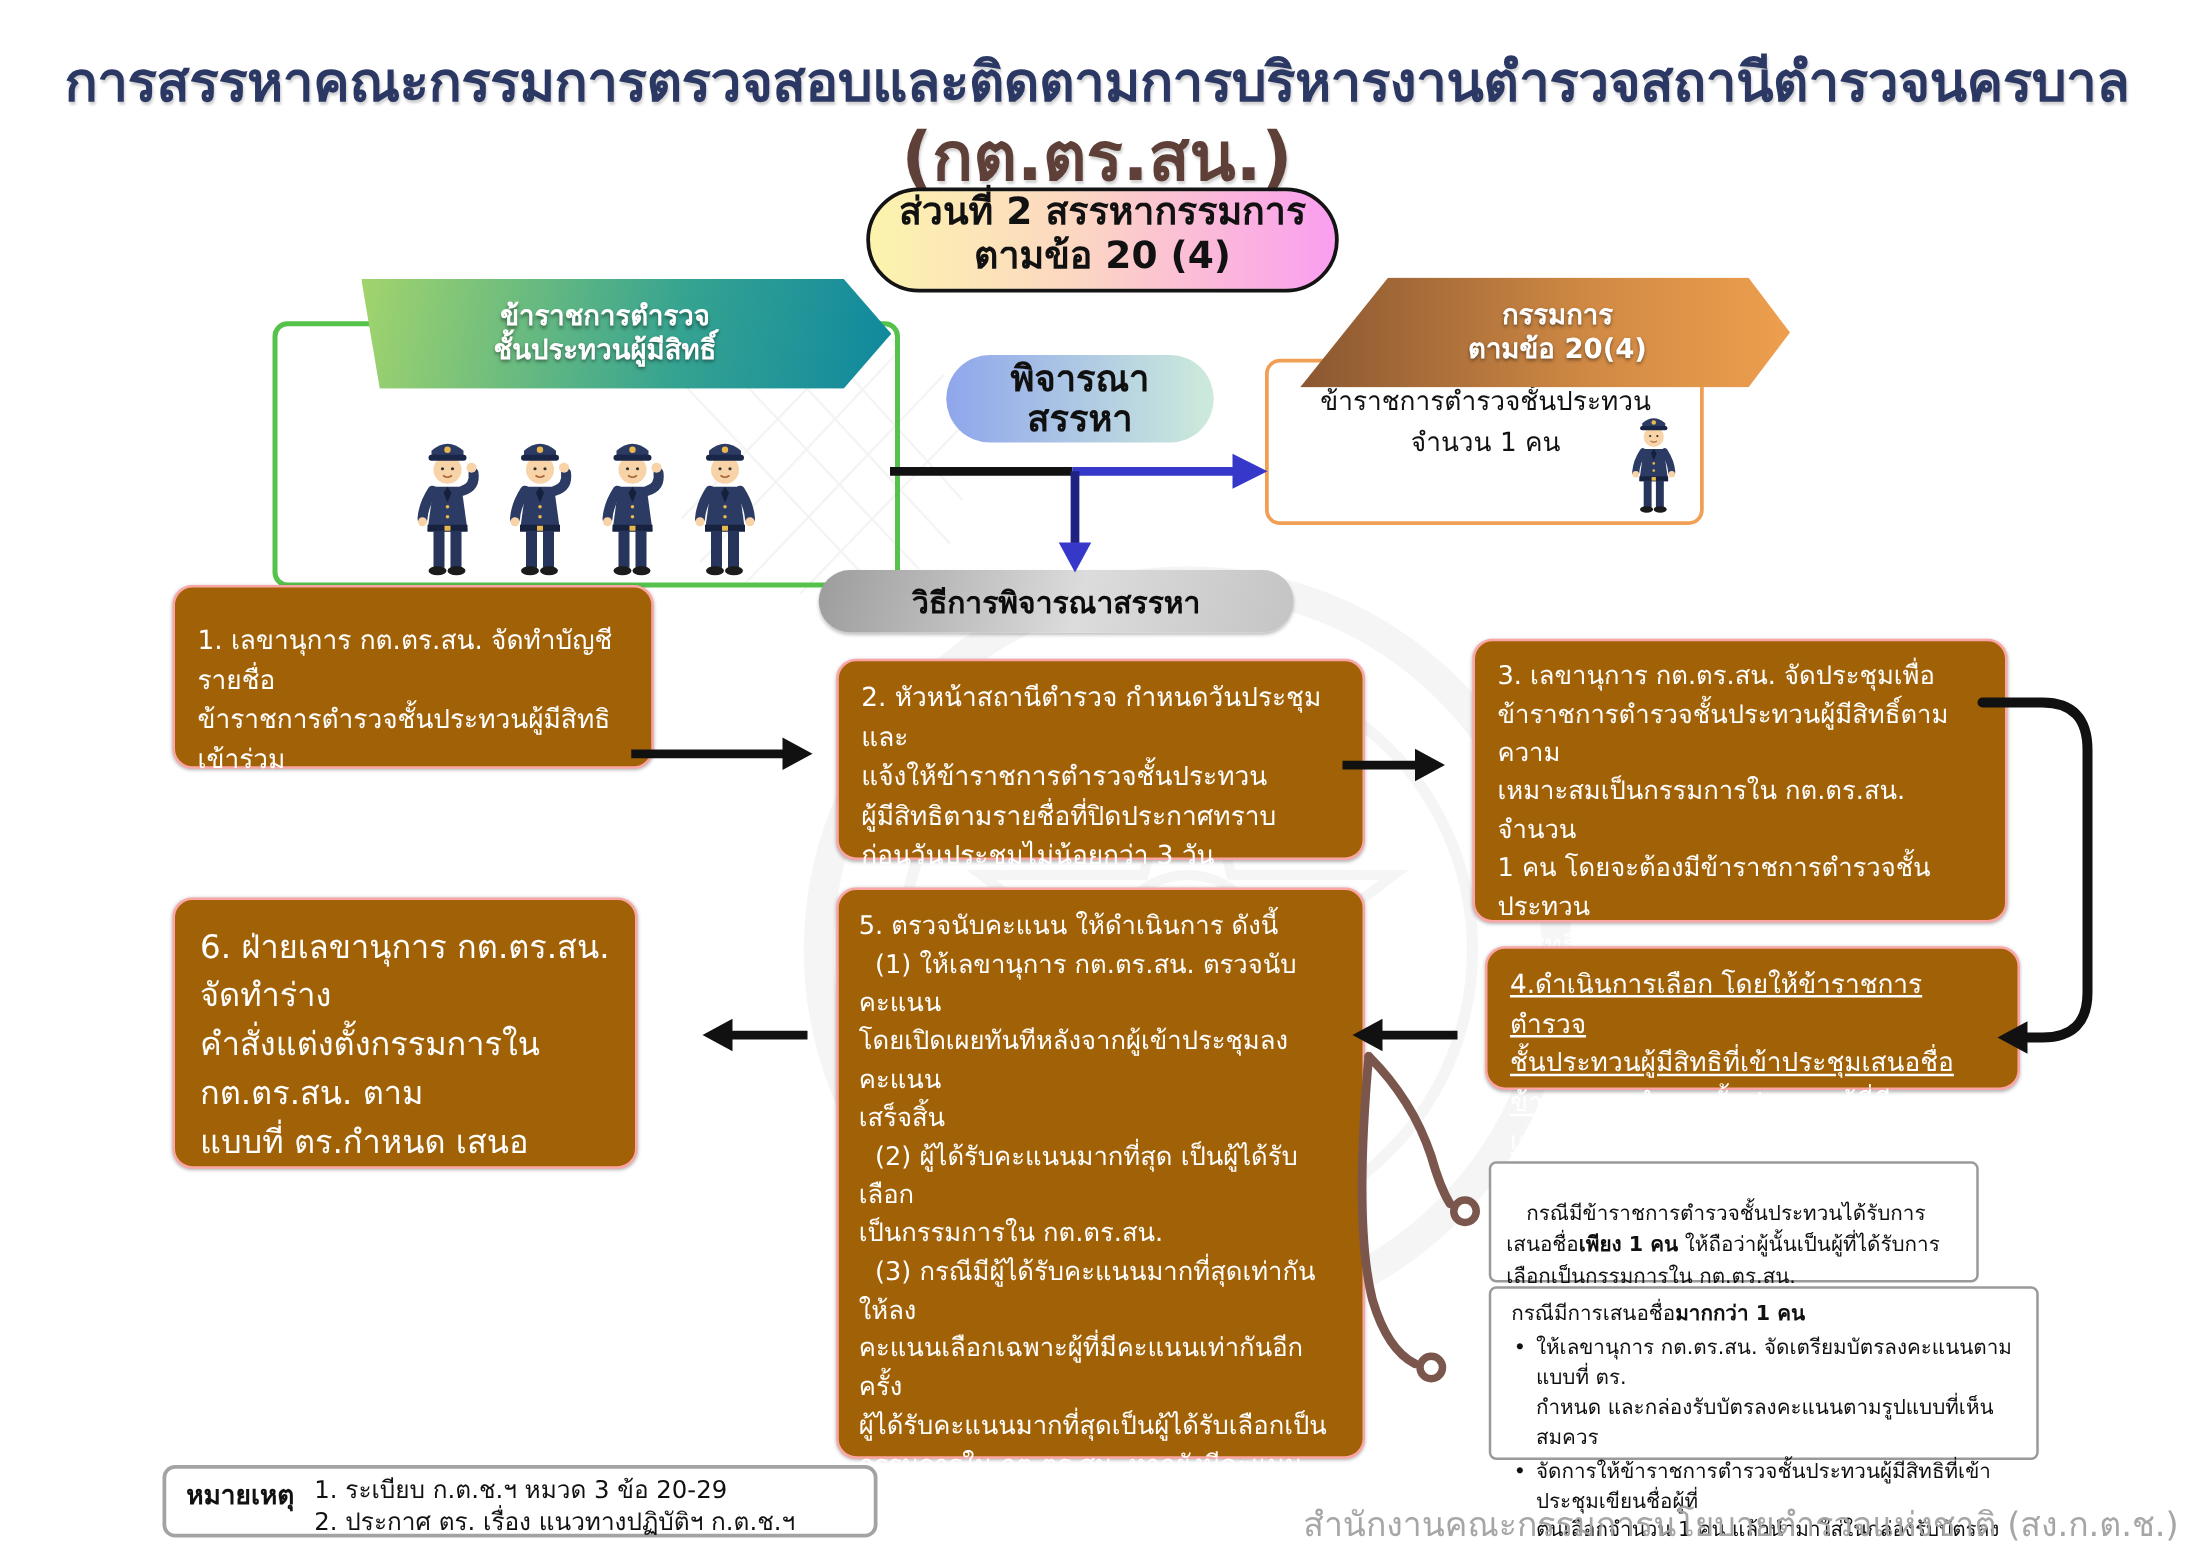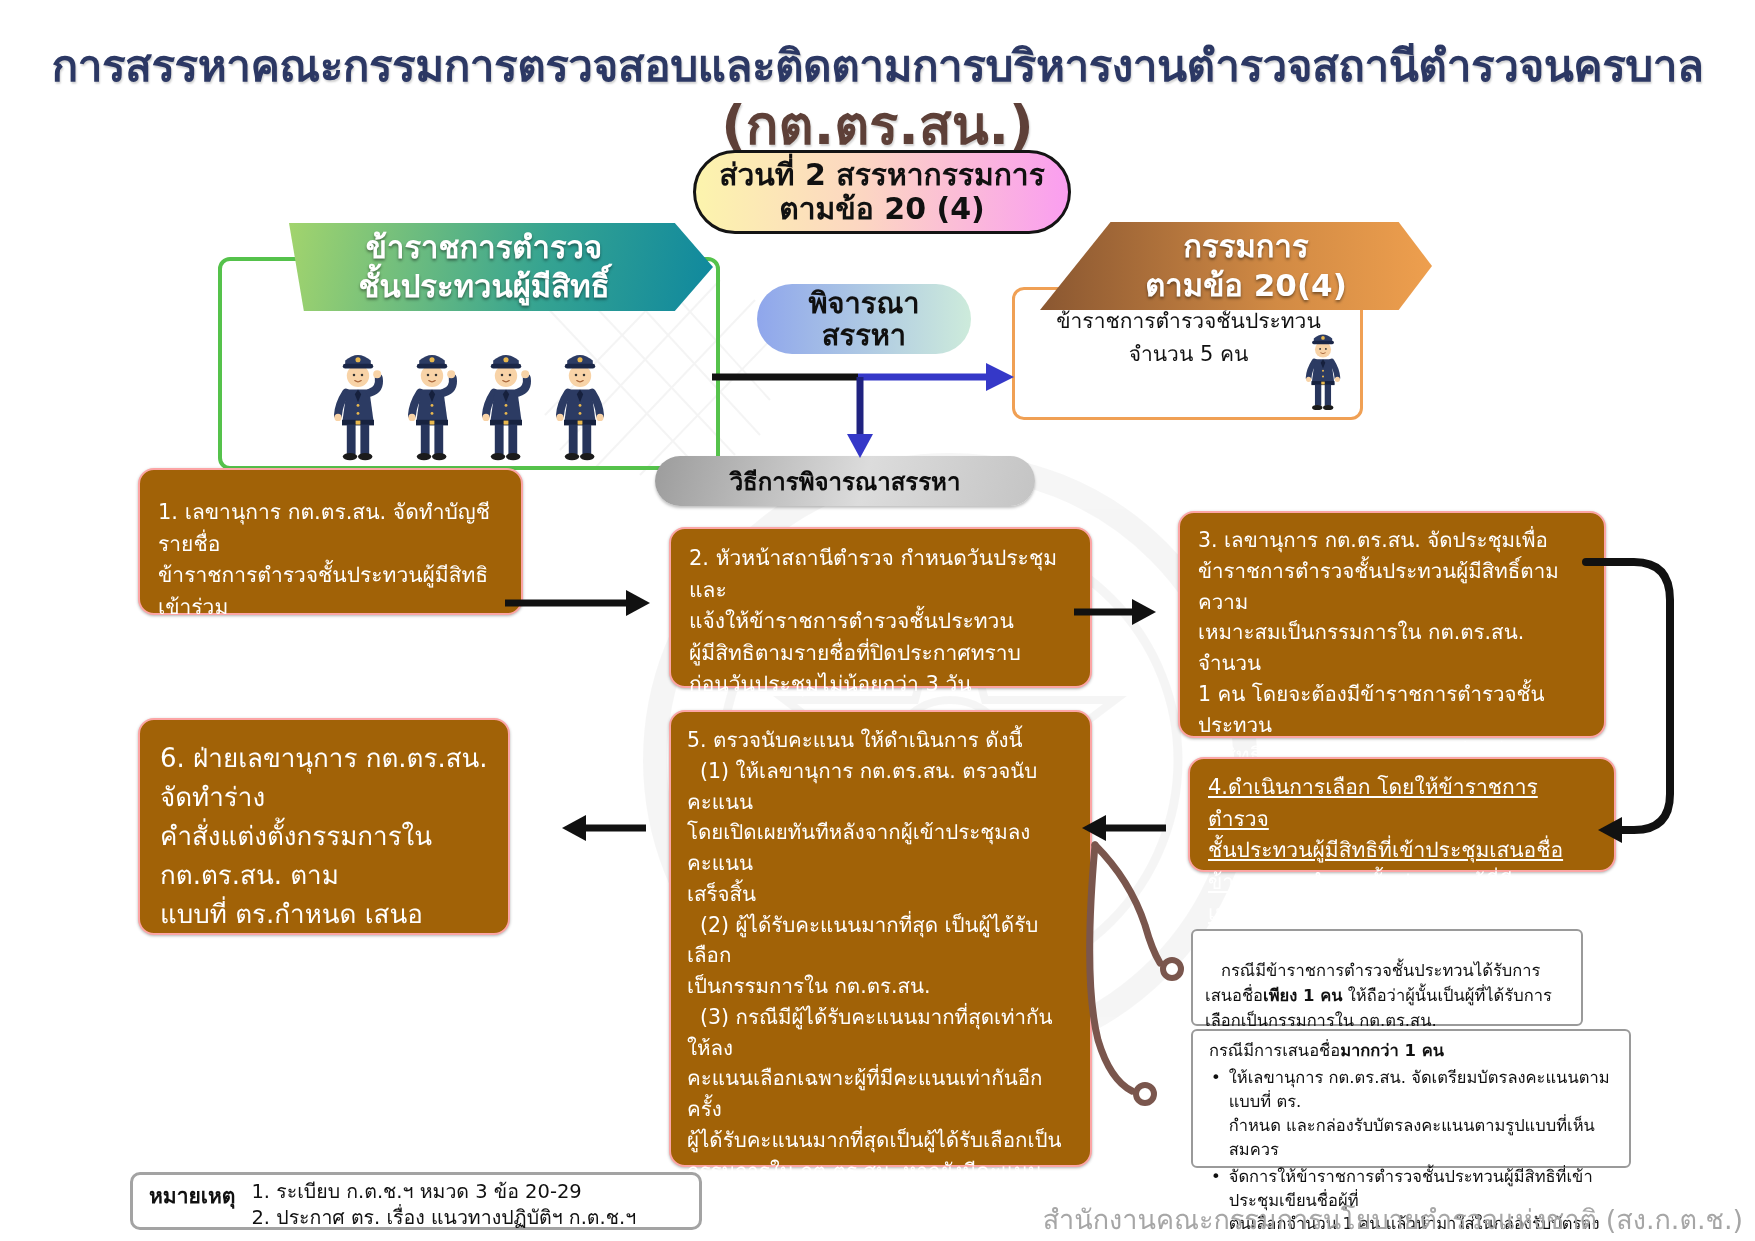--- a/index.html
+++ b/index.html
@@ -9,26 +9,26 @@
 
   
   #title1{left:0;right:0;top:30px;text-align:center;font-size:44px;font-weight:700;
           color:#2c3864;letter-spacing:-0.5px;text-shadow:1px 2px 2px rgba(0,0,0,.18);z-index:2;}
   #title2{left:0;right:0;top:82px;text-align:center;font-size:54px;font-weight:800;
           color:#5e4038;text-shadow:1px 2px 2px rgba(0,0,0,.18);z-index:2;}
 
   
   #badge{left:693px;top:150px;width:372px;height:78px;border-radius:44px;border:3px solid #141414;
          background:linear-gradient(90deg,#fcf4ad,#fcd6c2 45%,#fa9ef0);
-         display:flex;flex-direction:column;align-items:center;justify-content:center;
+         display:flex;flex-direction:column;align-items:center;
          font-size:30px;font-weight:700;color:#111;line-height:1.15;text-align:center;z-index:3;}
 
   
   .banner{display:flex;flex-direction:column;align-items:center;justify-content:center;
-          color:#fff;font-weight:700;font-size:31px;line-height:1.25;text-align:center;
+          color:#fff;font-weight:700;font-size:22px;line-height:1.25;text-align:center;
           text-shadow:0 2px 3px rgba(0,0,0,.45);z-index:4;}
   #banner-left{left:289px;top:223px;width:424px;height:88px;
           clip-path:polygon(0 0,91% 0,100% 50%,91% 100%,3.5% 100%);
           background:linear-gradient(100deg,#a2d46d,#35a391 60%,#0f889e);padding-right:34px;box-sizing:border-box;}
   #banner-right{left:1040px;top:222px;width:392px;height:88px;
           clip-path:polygon(18% 0,91.5% 0,100% 50%,91.5% 100%,0 100%);
           background:linear-gradient(90deg,#8a5731,#d18a44 60%,#ee9f4e);padding-left:20px;box-sizing:border-box;}
 
   
   #box-green{left:218px;top:257px;width:494px;height:205px;border:4.5px solid #55c24b;
@@ -188,21 +188,21 @@
   <div id="pill-consider" class="abs">
     <div>พิจารณา</div>
     <div>สรรหา</div>
   </div>
 
   <div id="banner-right" class="abs banner">
     <div>กรรมการ</div>
     <div>ตามข้อ 20(4)</div>
   </div>
   <div id="box-orange" class="abs">
-    <div id="box-orange-text">ข้าราชการตำรวจชั้นประทวน จำนวน 5 คน</div>
+    <div id="box-orange-text">ข้าราชการตำรวจชั้นประทวน จำนวน 1 คน</div>
     <svg id="box-orange-officer" viewBox="0 0 80 150">
         <use href="#po-stand"></use>
       </svg>
   </div>
 
   <div id="pill-method" class="abs">วิธีการพิจารณาสรรหา</div>
 
   <div id="step1" class="abs step">1. เลขานุการ กต.ตร.สน. จัดทำบัญชีรายชื่อ
 ข้าราชการตำรวจชั้นประทวนผู้มีสิทธิเข้าร่วม
 ประชุม แล้วปิดประกาศให้ทราบทั่วกัน</div>

